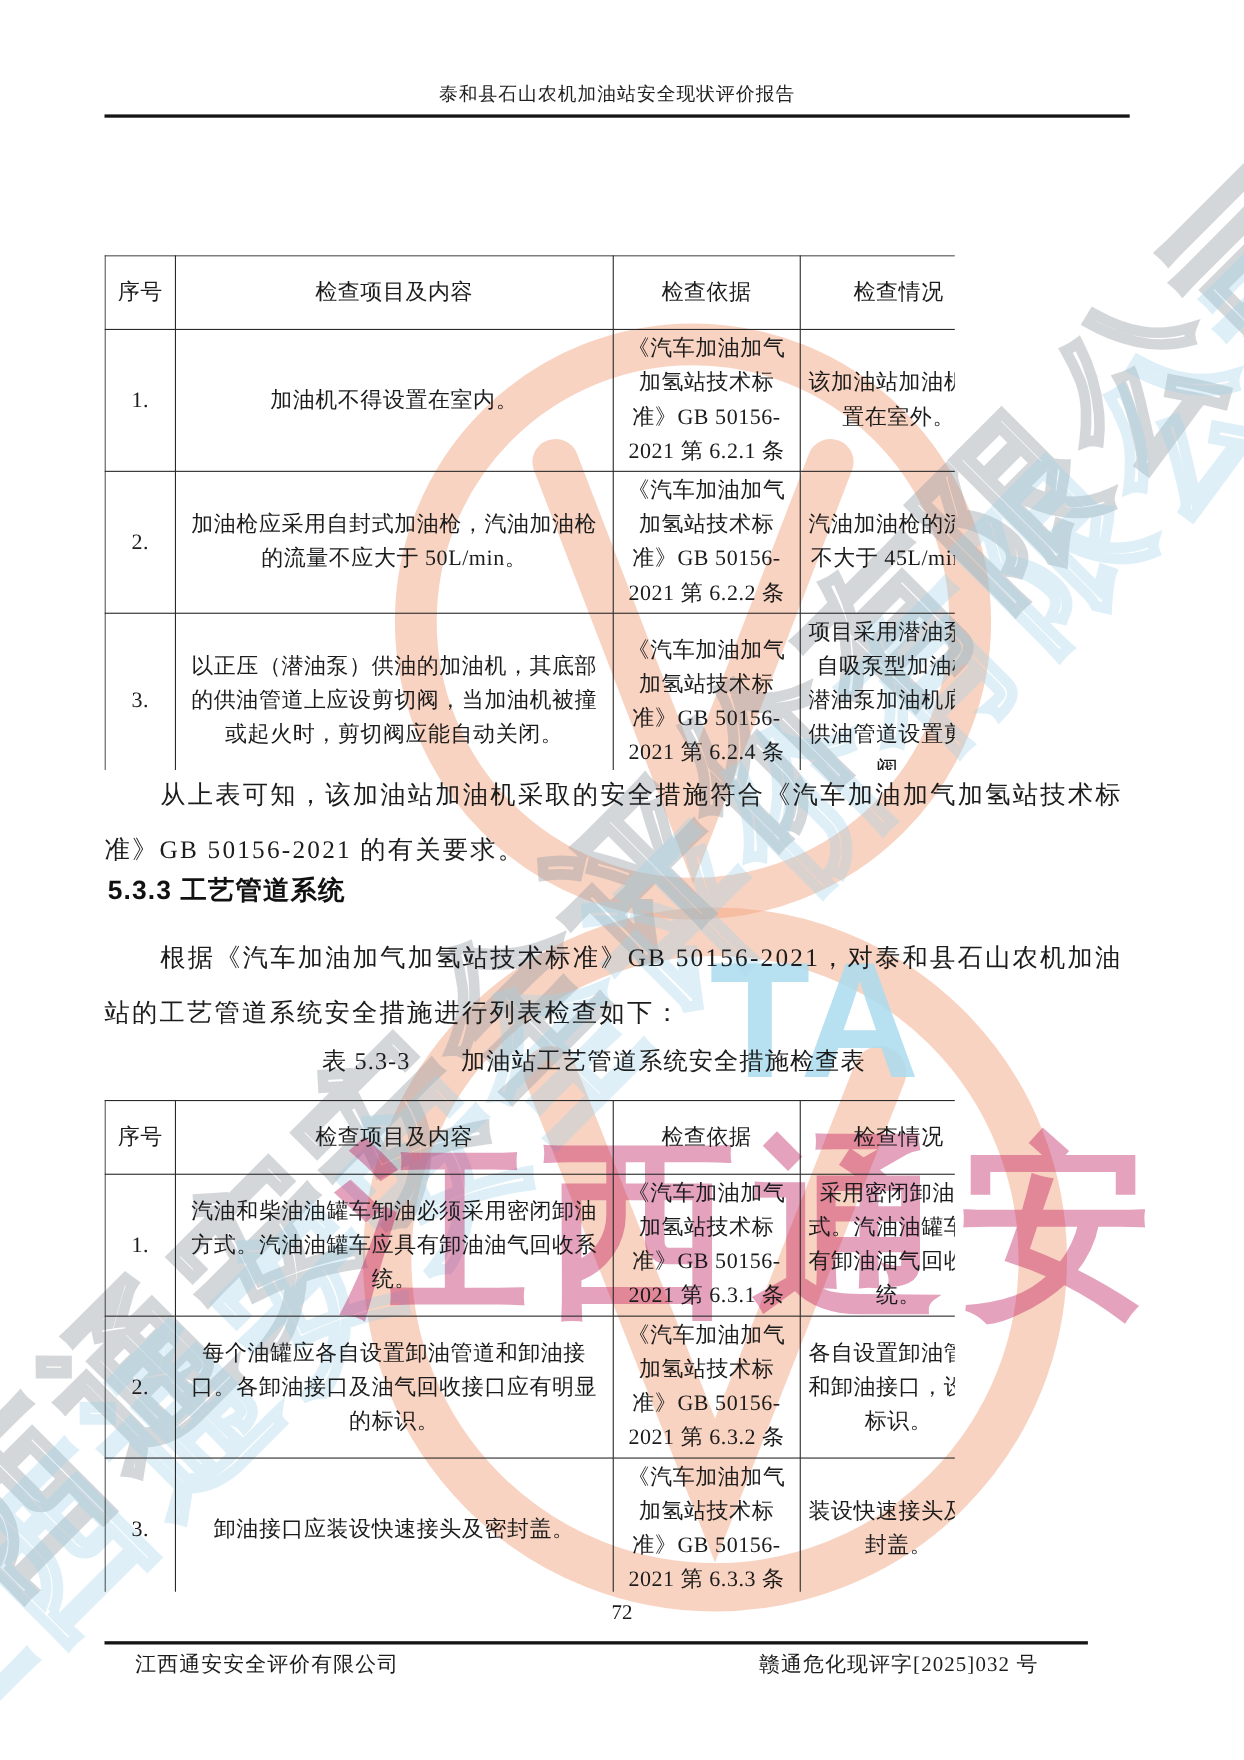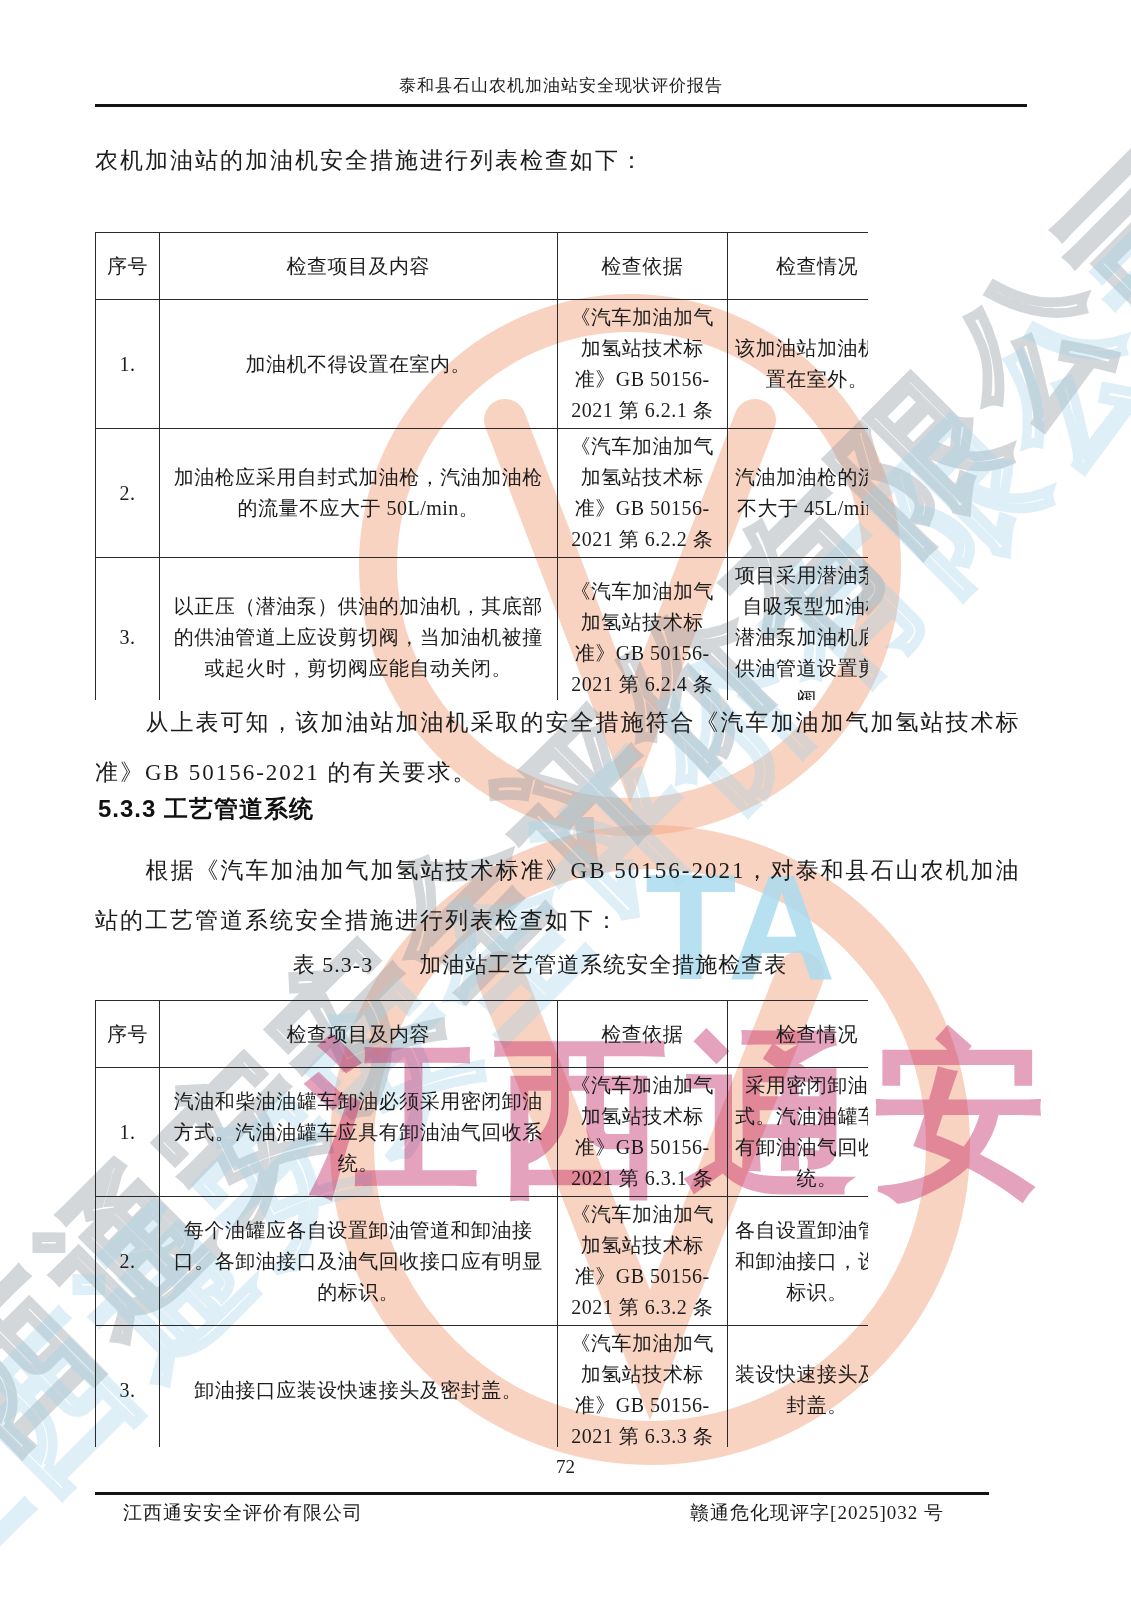--- a/index.html
+++ b/index.html
@@ -98,21 +98,20 @@
   <div class="wm-diag blue">江西通安安全评价有限公司</div>
   <div class="wm-ta">TA</div>
   <div class="wm-red">江西通安</div>
 </div>
 
 <div class="content">
 
   <div class="hdr-title">泰和县石山农机加油站安全现状评价报告</div>
   <div class="hdr-rule"></div>
 
-  <div class="para p1">农机加油站的加油机安全措施进行列表检查如下：</div>
 
 
   <div class="tblwrap tw1">
     <table class="chk">
       <colgroup>
           <col class="c-no">
           <col class="c-item">
           <col class="c-basis">
           <col class="c-stat">
           <col class="c-res">

